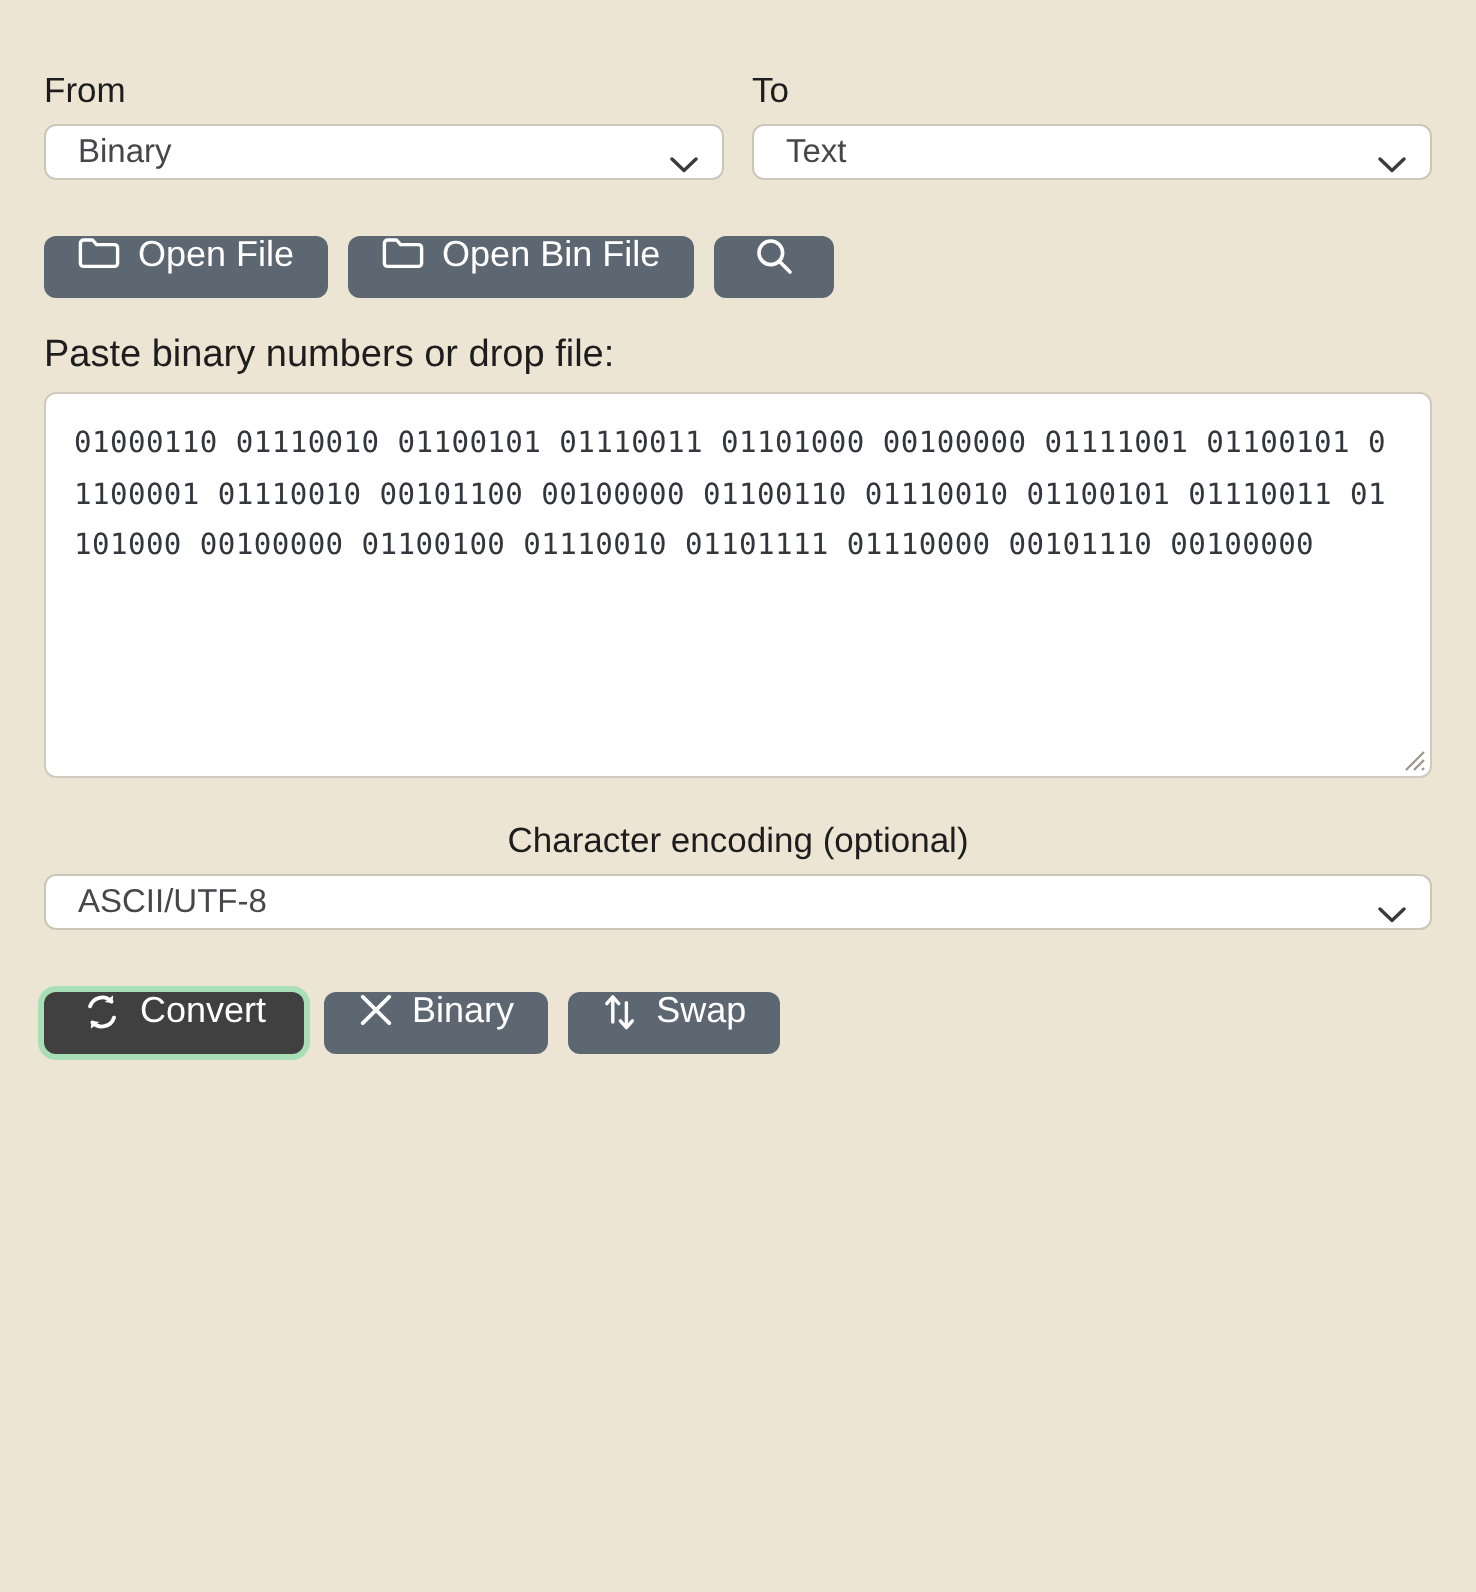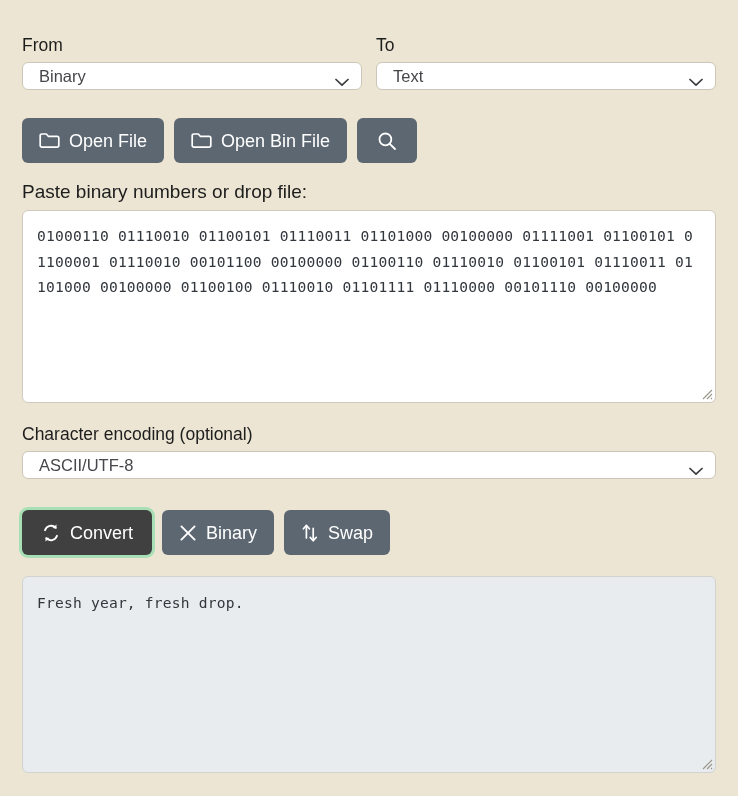--- a/index.html
+++ b/index.html
@@ -71,23 +71,23 @@
   .chevron svg { display: block; }
 
   
   .btn-row {
     display: flex;
     gap: 10px;
     margin-top: 16px;
   }
   .btn {
     display: inline-flex;
-    align-items: center;
+    align-items: flex-start;
     gap: 9px;
-    height: 45px;
+    height: 31px;
     padding: 0 17px;
     box-sizing: border-box;
     background: #5d6772;
     color: #ffffff;
     border: none;
     border-radius: 6px;
     font-family: "Liberation Sans", sans-serif;
     font-size: 18px;
     line-height: 1;
     cursor: pointer;
@@ -153,21 +153,21 @@
   .grip {
     position: absolute;
     right: 3px;
     bottom: 3px;
     width: 14px;
     height: 14px;
     pointer-events: none;
   }
 
   
-  .encoding-wrap { margin-top: 20px; }
+  .encoding-wrap { margin-top: 20px; text-align: center; }
 
   
   .action-row {
     display: flex;
     gap: 10px;
     margin-top: 19px;
     align-items: center;
   }
   .btn-convert {
     background: #404040;
@@ -299,22 +299,14 @@
           <path d="M2.4 5.8 L5.4 2.4 L8.4 5.8" fill="none" stroke="#ffffff" stroke-width="1.7" stroke-linecap="round" stroke-linejoin="round"></path>
           <line x1="12.2" y1="5.4" x2="12.2" y2="17.2" stroke="#ffffff" stroke-width="1.7" stroke-linecap="round"></line>
           <path d="M9.2 14.4 L12.2 17.8 L15.2 14.4" fill="none" stroke="#ffffff" stroke-width="1.7" stroke-linecap="round" stroke-linejoin="round"></path>
         </svg>
       </span>
       <span>Swap</span>
     </button>
 
   </div>
 
-  <div class="area output-wrap">
-    <textarea class="area-output" spellcheck="false" placeholder="" style="">Fresh year, fresh drop.</textarea>
-    <span class="grip">
-      <svg width="14" height="14" viewBox="0 0 14 14">
-        <path d="M13 4 L4 13 M13 8 L8 13 M13 12 L12 13" stroke="#9b968c" stroke-width="1.1" fill="none"></path>
-      </svg>
-    </span>
-  </div>
 
 </div>
 
 </body></html>

